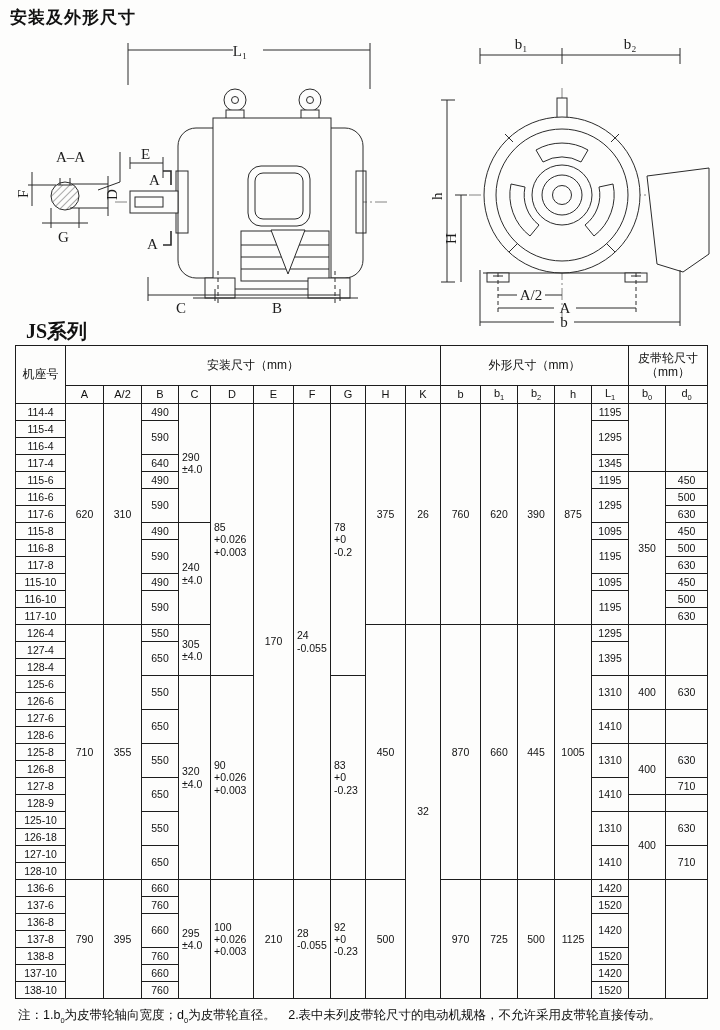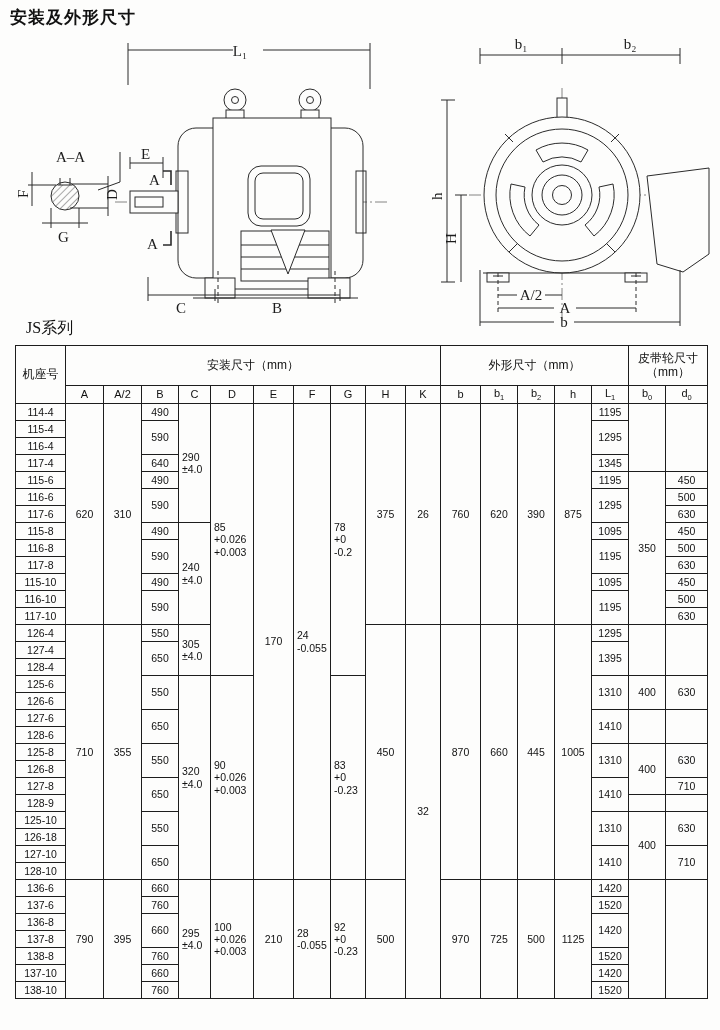--- a/index.html
+++ b/index.html
@@ -1,20 +1,20 @@
 <!DOCTYPE html>
 <html><head>
 <meta charset="utf-8">
 <style>
   html,body{margin:0;padding:0;background:#ffffff;}
   .page{position:relative;width:720px;height:1030px;background:#fdfdfc;overflow:hidden;
         font-family:"Liberation Sans","DejaVu Sans",sans-serif;color:#111;}
   .abs{position:absolute;}
   .page-title{left:10px;top:6px;font-size:17px;font-weight:700;letter-spacing:1px;}
-  .series-heading{left:26px;top:318px;font-size:16px;font-weight:400;
+  .series-heading{left:26px;top:318px;font-size:20px;font-weight:700;
         font-family:"Liberation Serif","DejaVu Serif",serif;}
   svg{position:absolute;overflow:visible;}
   svg text{font-family:"Liberation Serif","DejaVu Serif",serif;font-size:15px;fill:#1c1c1c;}
   .dimtable{left:15px;top:345px;border-collapse:collapse;table-layout:fixed;width:692px;
         font-size:10.5px;line-height:1.15;}
   .dimtable td,.dimtable th{border:1px solid #1d1d1d;text-align:center;vertical-align:middle;
         padding:0;font-weight:400;overflow:hidden;}
   .dimtable thead tr.hr1{height:40px;font-size:12px;}
   .dimtable thead tr.hr2{height:18px;font-size:11px;}
   .dimtable tbody tr{height:17px;}
@@ -450,14 +450,15 @@
         </tr>
         <tr>
           <td>138-10</td>
           <td>760</td>
           <td>1520</td>
         </tr>
       </tbody>
     </table>
 
 
+  <div class="abs note">注：1.b<sub>0</sub>为皮带轮轴向宽度；d<sub>0</sub>为皮带轮直径。　2.表中未列皮带轮尺寸的电动机规格，不允许采用皮带轮直接传动。</div>
 
 </div>
 
 </body></html>

